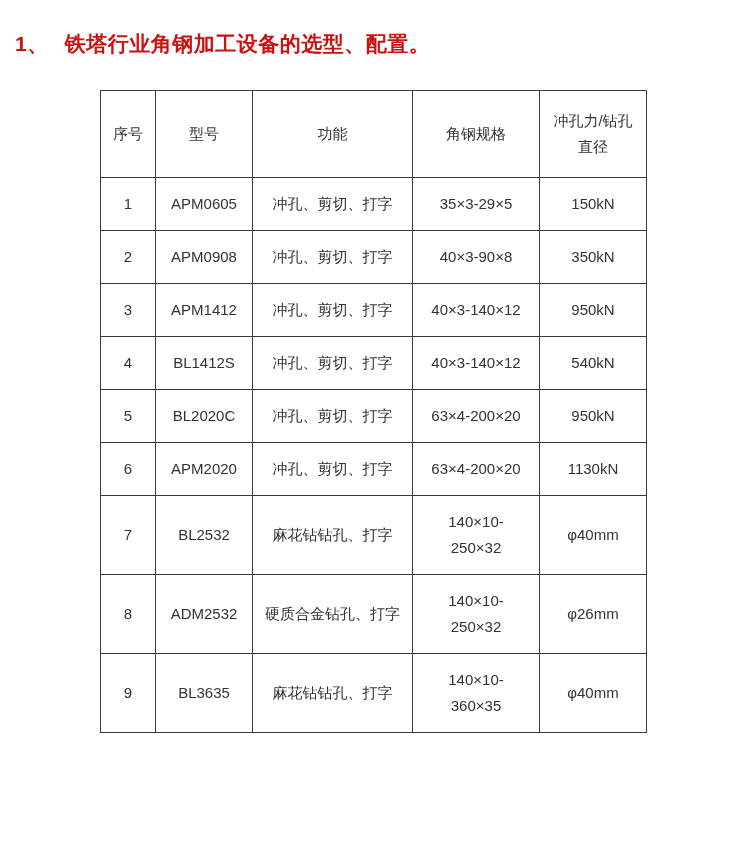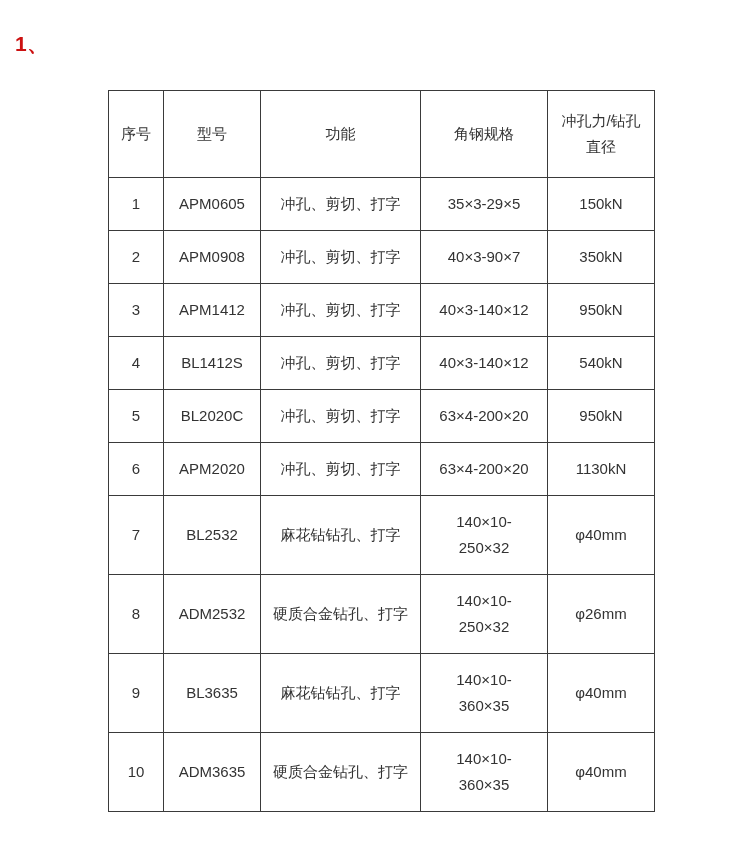--- a/index.html
+++ b/index.html
@@ -26,21 +26,21 @@
     font-weight: bold;
     font-size: 21px;
     letter-spacing: 0.5px;
   }
   .heading .num {
     margin-right: 16px;
   }
   table.spec-table {
     position: absolute;
     top: 90px;
-    left: 108px;
+    left: 100px;
     border-collapse: collapse;
     table-layout: fixed;
     width: 546px;
   }
   .spec-table th,
   .spec-table td {
     border: 1.5px solid #3a3a3a;
     text-align: center;
     vertical-align: middle;
     color: #333333;
@@ -60,20 +60,21 @@
   col.c-spec { width: 127px; }
   col.c-force { width: 107px; }
 </style>
 </head>
 <body>
 
 <div class="page">
 
   <div class="heading">
     <span class="num">1、</span>
+    <span class="txt">铁塔行业角钢加工设备的选型、配置。</span>
   </div>
 
   <table class="spec-table">
     <colgroup>
       <col class="c-index">
       <col class="c-model">
       <col class="c-function">
       <col class="c-spec">
       <col class="c-force">
     </colgroup>
@@ -92,21 +93,21 @@
           <td>1</td>
           <td>APM0605</td>
           <td>冲孔、剪切、打字</td>
           <td>35×3-29×5</td>
           <td>150kN</td>
         </tr>
         <tr>
           <td>2</td>
           <td>APM0908</td>
           <td>冲孔、剪切、打字</td>
-          <td>40×3-90×7</td>
+          <td>40×3-90×8</td>
           <td>350kN</td>
         </tr>
         <tr>
           <td>3</td>
           <td>APM1412</td>
           <td>冲孔、剪切、打字</td>
           <td>40×3-140×12</td>
           <td>950kN</td>
         </tr>
         <tr>
@@ -147,24 +148,16 @@
           <td>φ26mm</td>
         </tr>
         <tr>
           <td>9</td>
           <td>BL3635</td>
           <td>麻花钻钻孔、打字</td>
           <td>140×10-
 360×35</td>
           <td>φ40mm</td>
         </tr>
-        <tr>
-          <td>10</td>
-          <td>ADM3635</td>
-          <td>硬质合金钻孔、打字</td>
-          <td>140×10-
-360×35</td>
-          <td>φ40mm</td>
-        </tr>
       </tbody>
   </table>
 
 </div>
 
 </body></html>

